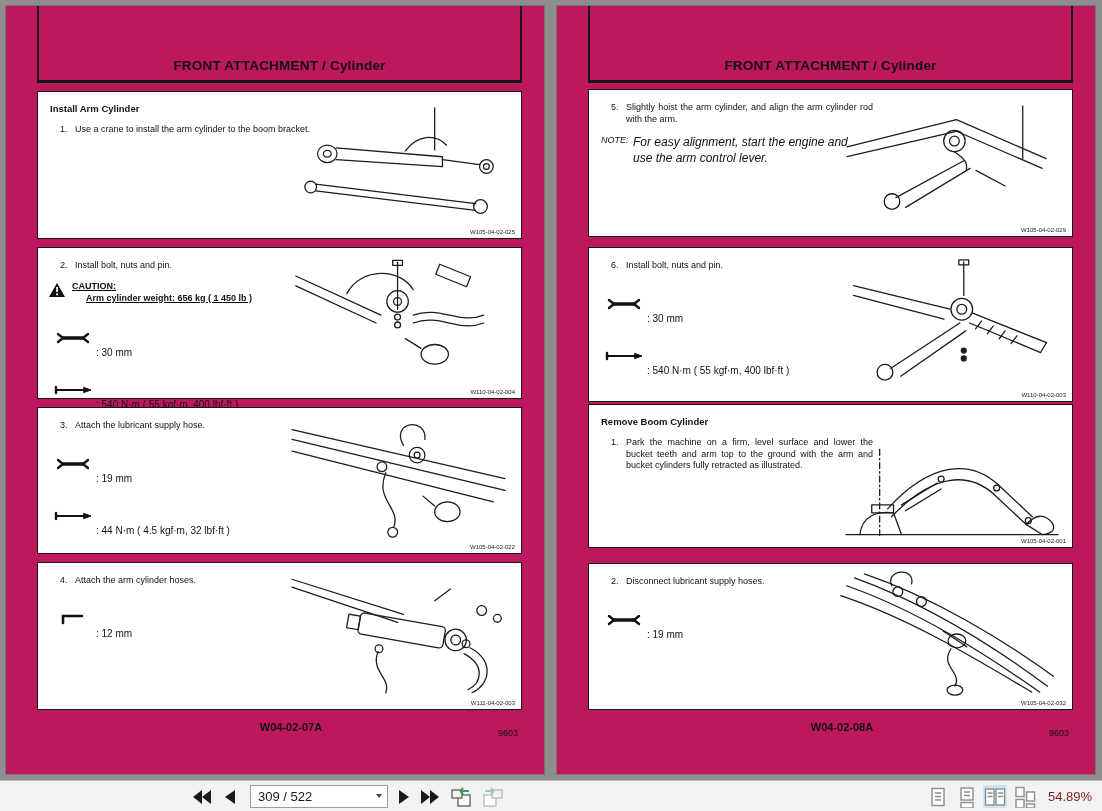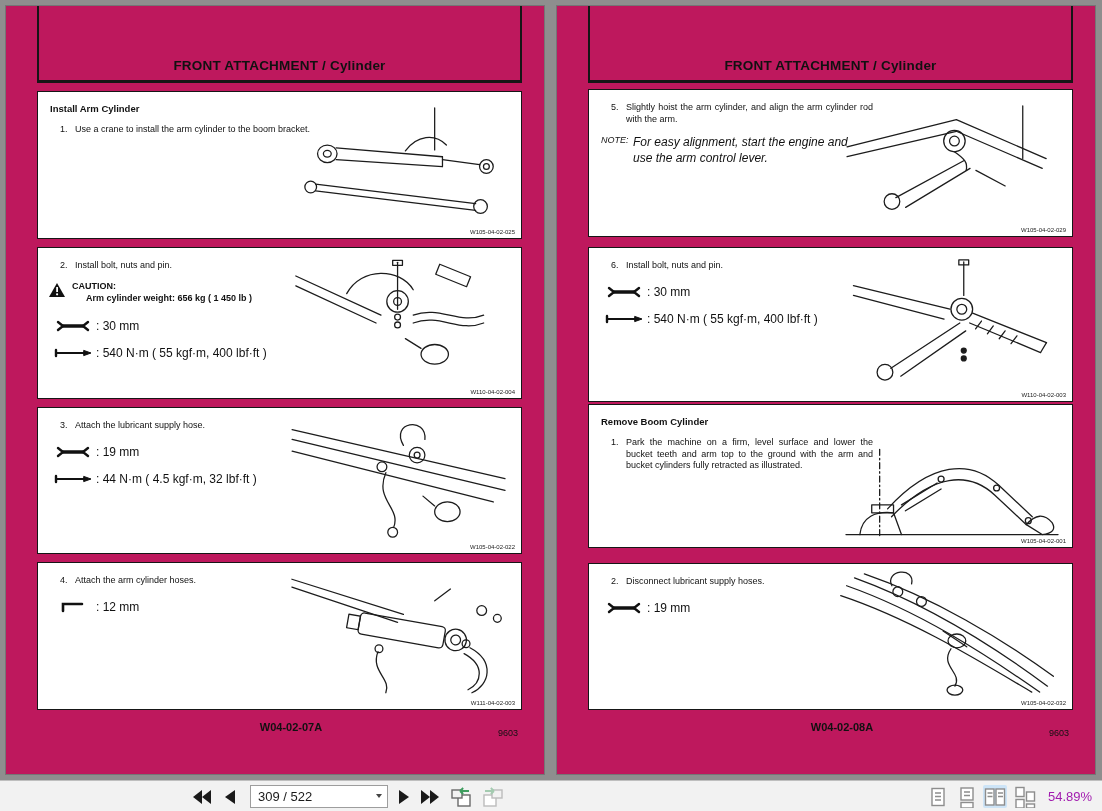--- a/index.html
+++ b/index.html
@@ -34,28 +34,28 @@
 
   .sec-heading { font-size:9.5px; font-weight:bold; color:#111; margin:2px 0 10px 2px; }
   .step { display:flex; margin:3px 0 0 12px; width:262px; }
   .step-num { width:15px; flex:none; font-size:9px; color:#111; }
   .step-text { font-size:9px; color:#111; line-height:1.3; text-align:justify; width:247px; }
 
   .note-row { display:flex; margin:10px 0 0 2px; width:272px; font-style:italic; }
   .note-label { width:32px; flex:none; font-size:9px; color:#111; }
   .note-text { font-size:12px; color:#111; line-height:1.3; width:235px; }
 
-  .caution { display:flex; margin:9px 0 16px 0; }
+  .caution { display:flex; margin:9px 0 16px 0;text-decoration:underline; }
   .caution-icon { flex:none; margin:1px 6px 0 0; }
   .caution-label { font-size:9px; font-weight:bold; color:#111; }
   .caution-text { font-size:9px; font-weight:bold; color:#111; margin:2px 0 0 14px; width:250px; }
 
   .spec { display:flex; align-items:center; margin:13px 0 0 4px; }
   .spec-icon { flex:none; width:42px; }
-  .spec-text { font-size:12px; color:#111; margin-left:2px; }
+  .spec-text { font-size:10px; color:#111; margin-left:2px;margin-top:28px; }
 
   .figure { position:absolute; fill:none; stroke:#1c1c1c; stroke-width:1.3;
     stroke-linecap:round; stroke-linejoin:round; }
   .fig-label { position:absolute; right:6px; bottom:3px; font-size:6px; color:#222; }
 
   .pg-footer-code { position:absolute; left:0; width:100%; top:715px; text-align:center;
     font-size:11px; font-weight:bold; color:#111;padding-left:32px; }
   .pg-footer-page { position:absolute; right:26px; top:722px; font-size:9px; color:#111; }
 
   
@@ -69,21 +69,21 @@
   .view-prev { left:449px; } .view-next { left:481px; }
   .page-box { position:absolute; left:250px; top:4px; width:138px; height:23px; }
   .page-box input { width:138px; height:23px; border:1px solid #9d9d9d; background:#fff;
     font-family:"Liberation Sans", sans-serif; font-size:13px; color:#1a1a1a;
     padding:0 18px 0 7px; outline:none; }
   .page-caret { position:absolute; right:6px; top:9px; width:0; height:0;
     border-left:3.5px solid transparent; border-right:3.5px solid transparent;
     border-top:4.5px solid #444; pointer-events:none; }
   .vm1 { left:926px; } .vm2 { left:955px; } .vm3 { left:983px; } .vm4 { left:1013px; }
   .tbtn.active { background:#cde4f7; }
-  .zoom-label { position:absolute; left:1048px; top:8px; font-size:13px; color:#a21caf; white-space:nowrap; }
+  .zoom-label { position:absolute; left:1048px; top:8px; font-size:13px; color:#7f1d1d; white-space:nowrap; }
 </style>
 </head>
 <body>
 
 <div class="viewer">
 
   <div class="page left">
     <div class="pg-header">
       <span class="title">FRONT ATTACHMENT / Cylinder</span>
     </div>

